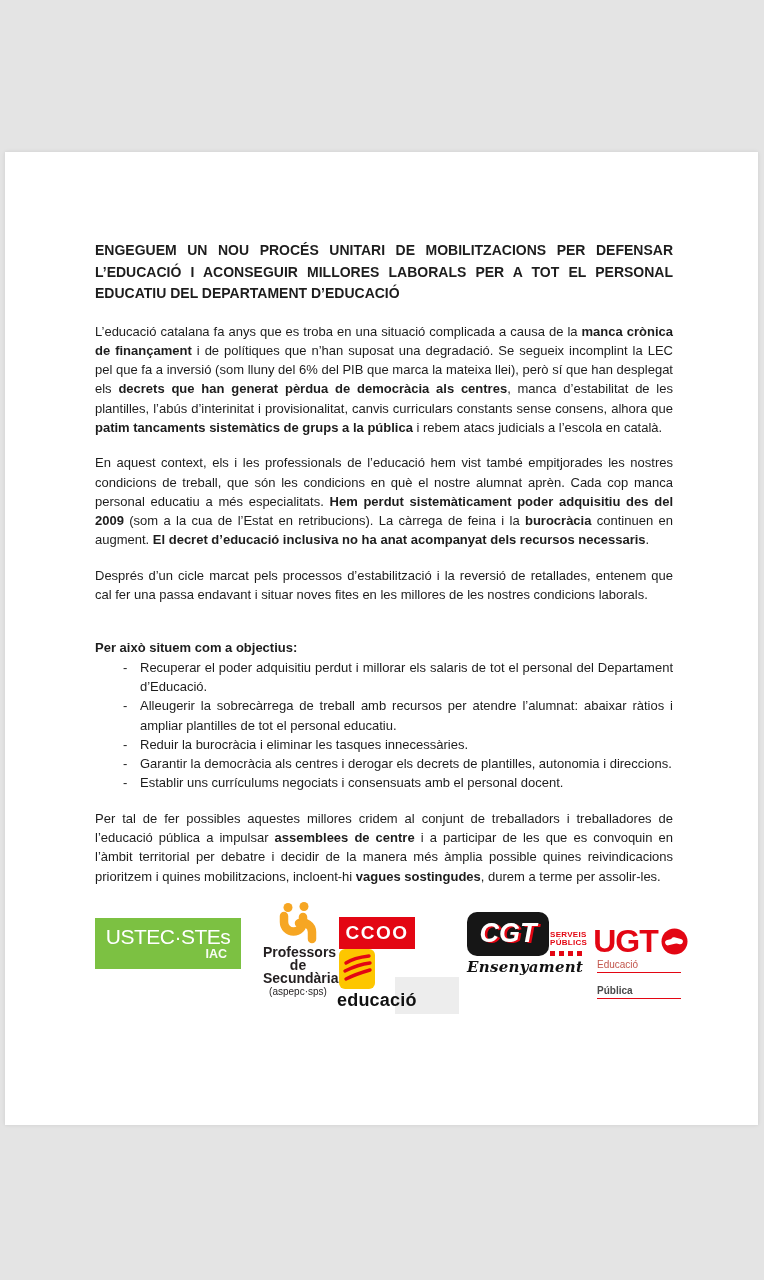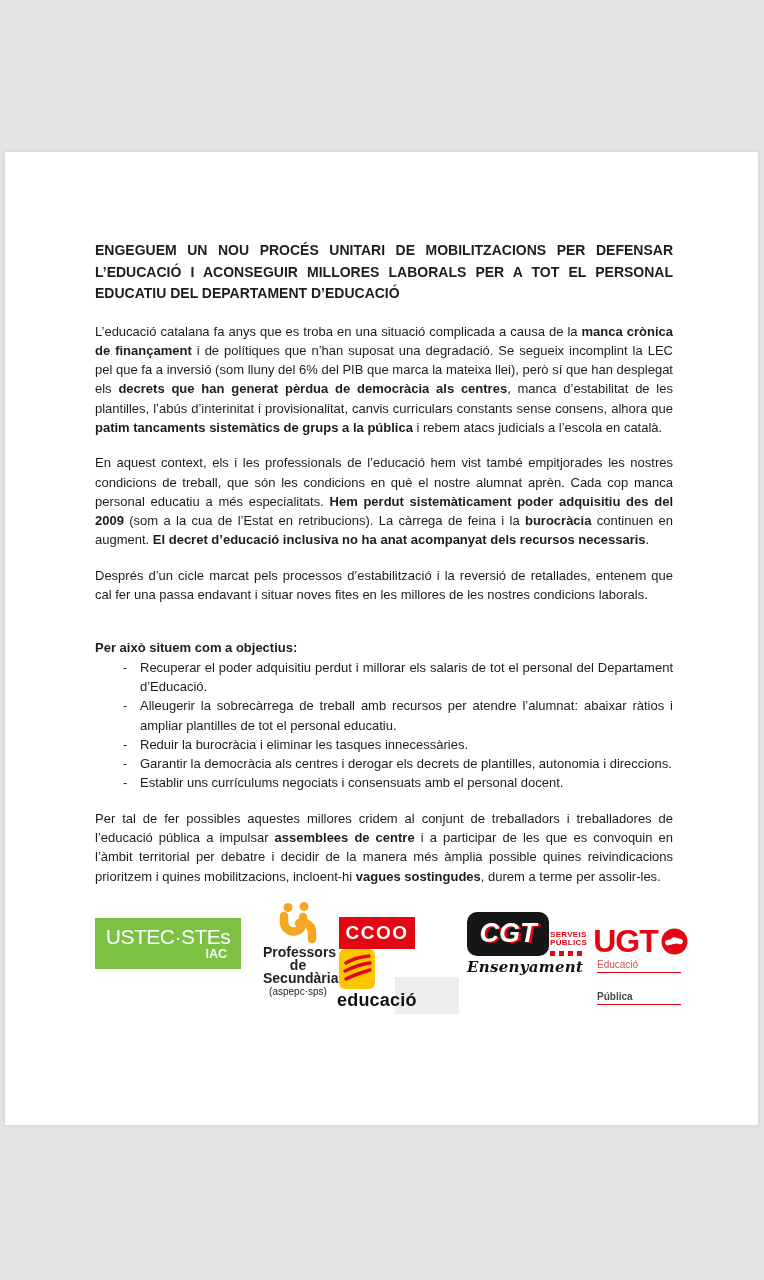--- a/index.html
+++ b/index.html
@@ -91,21 +91,21 @@
           letter-spacing:0.3px;padding-top:5px;}
   .ugt-dots{margin-top:3px;height:5px;width:33px;
             background:repeating-linear-gradient(90deg,#e30613 0 5px,transparent 5px 9px);}
   .ugt-acronym{color:#e30613;font-weight:bold;font-size:32px;line-height:30px;
                letter-spacing:-1px;margin-left:6px;}
   .ugt-globe{margin-left:3px;margin-top:1px;line-height:0;}
   .ugt-sub{margin-left:47px;margin-top:3px;width:84px;}
   .ugt-sub1{font-size:10px;color:#c2564c;border-bottom:1px solid #e30613;
             padding-bottom:2px;}
   .ugt-sub2{font-size:10px;font-weight:bold;color:#4a4a4a;
-            border-bottom:1px solid #e30613;padding-bottom:2px;margin-top:18px;}
+            border-bottom:1px solid #e30613;padding-bottom:2px;margin-top:12px;}
 </style>
 </head>
 <body>
 
 <div class="paper">
   <div class="content">
 
     <h1 class="doc-title">ENGEGUEM UN NOU PROCÉS UNITARI DE MOBILITZACIONS PER DEFENSAR L’EDUCACIÓ I ACONSEGUIR MILLORES LABORALS PER A TOT EL PERSONAL EDUCATIU DEL DEPARTAMENT D’EDUCACIÓ</h1>
 
     <div id="blocks">

